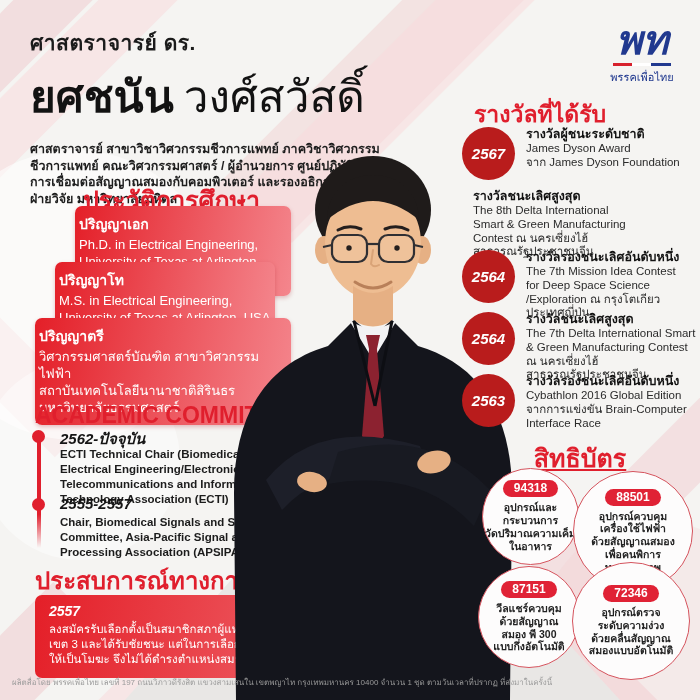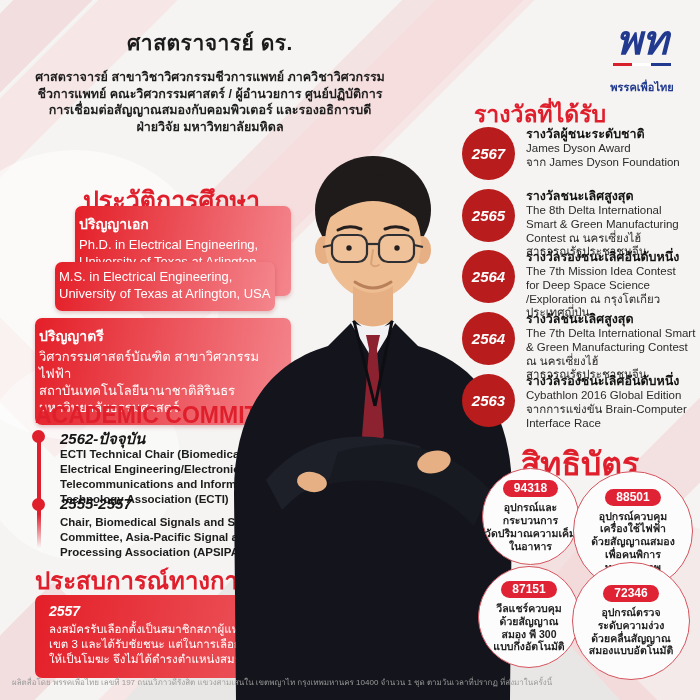--- a/index.html
+++ b/index.html
@@ -20,32 +20,32 @@
   .s9{left:600px;top:560px;width:64px;height:320px;transform:rotate(-45deg);opacity:.4;}
   .deco-circle{position:absolute;border-radius:50%;background:rgba(255,255,255,.55);}
   .c1{left:-70px;top:150px;width:290px;height:290px;}
   .c2{left:-20px;top:360px;width:200px;height:200px;background:rgba(255,255,255,.45);}
   .c3{left:540px;top:520px;width:230px;height:230px;background:rgba(244,205,209,.25);}
   .podium{position:absolute;left:0;top:0;width:700px;height:700px;
     clip-path:polygon(262px 545px,478px 545px,620px 700px,125px 700px);
     background:#e9e7e5;z-index:1;}
 
   
-  .hdr{position:absolute;left:30px;top:26px;z-index:2;text-align:center;}
+  .hdr{position:absolute;left:30px;top:26px;z-index:2;}
   .pretitle{font-size:21px;font-weight:700;color:#1b1b1b;letter-spacing:.5px;}
   .name-line{margin-top:2px;font-size:44px;color:#121212;white-space:nowrap;}
   .name-first{font-weight:800;}
   .name-last{font-weight:400;margin-left:10px;}
   .hdr-desc{margin-top:10px;width:360px;font-size:12.5px;font-weight:700;color:#1d1d1d;
     line-height:1.33;white-space:pre-line;}
 
   
   .logo{position:absolute;left:592px;top:20px;width:100px;text-align:center;z-index:2;}
   .logo-mono{font-size:40px;font-weight:800;font-style:italic;color:#21398f;line-height:1;}
-  .logo-name{margin-top:12px;font-size:11px;font-weight:700;color:#21398f;}
+  .logo-name{margin-top:2px;font-size:11px;font-weight:400;color:#21398f;}
   .logo-bar{margin:3px auto 0;width:58px;height:3px;
     background:linear-gradient(90deg,#d7202c 33%,#fff 33% 66%,#21398f 66%);}
 
   
   .sec-title{position:absolute;color:#e01f2d;font-weight:800;z-index:2;white-space:nowrap;}
 
   
   .edu-box{position:absolute;z-index:2;border-radius:7px;color:#fff;padding:7px 4px 8px;
     background:linear-gradient(100deg,#e41f28 0%,#f4868d 100%);
     box-shadow:0 2px 4px rgba(160,20,30,.25);}
@@ -106,39 +106,43 @@
   <div class="stripe light s7"></div>
   <div class="stripe s8"></div>
   <div class="stripe s9"></div>
   <div class="deco-circle c1"></div>
   <div class="deco-circle c2"></div>
   <div class="deco-circle c3"></div>
   <div class="podium"></div>
 
   <div class="hdr">
     <div class="pretitle">ศาสตราจารย์ ดร.</div>
+    <div class="name-line">
+      <span class="name-first">ยศชนัน</span><span class="name-last">วงศ์สวัสดิ์</span>
+    </div>
     <div class="hdr-desc">ศาสตราจารย์ สาขาวิชาวิศวกรรมชีวการแพทย์ ภาควิชาวิศวกรรม
 ชีวการแพทย์ คณะวิศวกรรมศาสตร์ / ผู้อำนวยการ ศูนย์ปฏิบัติการ
 การเชื่อมต่อสัญญาณสมองกับคอมพิวเตอร์ และรองอธิการบดี
 ฝ่ายวิจัย มหาวิทยาลัยมหิดล</div>
   </div>
 
   <div class="logo">
     <div class="logo-mono">พท</div>
     <div class="logo-bar"></div>
     <div class="logo-name">พรรคเพื่อไทย</div>
   </div>
 
   <div class="sec-title" style="left:83px;top:180px;font-size:25px;">ประวัติการศึกษา</div>
   <div class="edu-box" style="left:75px;top:206px;width:208px;">
     <div class="edu-degree">ปริญญาเอก</div>
     <div class="edu-detail">Ph.D. in Electrical Engineering,
 University of Texas at Arlington, USA</div>
   </div>
   <div class="edu-box" style="left:55px;top:262px;width:212px;">
+    <div class="edu-degree">ปริญญาโท</div>
     <div class="edu-detail">M.S. in Electrical Engineering,
 University of Texas at Arlington, USA</div>
   </div>
   <div class="edu-box" style="left:35px;top:318px;width:248px;">
     <div class="edu-degree">ปริญญาตรี</div>
     <div class="edu-detail">วิศวกรรมศาสตร์บัณฑิต สาขาวิศวกรรมไฟฟ้า
 สถาบันเทคโนโลยีนานาชาติสิรินธร
 มหาวิทยาลัยธรรมศาสตร์</div>
   </div>
 
@@ -196,21 +200,20 @@
 
   <div class="award-item" style="top:127px;">
     <div class="award-circle">2567</div>
     <div class="award-text">
       <div class="award-name">รางวัลผู้ชนะระดับชาติ</div>
       <div class="award-detail">James Dyson Award
 จาก James Dyson Foundation</div>
     </div>
   </div>
   <div class="award-item" style="top:189px;">
-    <div class="award-circle">2565</div>
     <div class="award-text">
       <div class="award-name">รางวัลชนะเลิศสูงสุด</div>
       <div class="award-detail">The 8th Delta International
 Smart &amp; Green Manufacturing
 Contest ณ นครเซี่ยงไฮ้
 สาธารณรัฐประชาชนจีน</div>
     </div>
   </div>
   <div class="award-item" style="top:250px;">
     <div class="award-circle">2564</div>
@@ -235,21 +238,21 @@
   <div class="award-item" style="top:374px;">
     <div class="award-circle">2563</div>
     <div class="award-text">
       <div class="award-name">รางวัลรองชนะเลิศอันดับหนึ่ง</div>
       <div class="award-detail">Cybathlon 2016 Global Edition
 จากการแข่งขัน Brain-Computer
 Interface Race</div>
     </div>
   </div>
 
-  <div class="sec-title" style="left:505px;top:438px;width:150px;text-align:center;font-size:32px;z-index:4;">สิทธิบัตร</div>
+  <div class="sec-title" style="left:505px;top:438px;width:150px;text-align:center;font-size:25px;z-index:4;text-decoration:underline;">สิทธิบัตร</div>
 
   <div class="patent-circle" style="left:482px;top:468px;width:97px;height:97px;">
     <div class="patent-pill">94318</div>
     <div class="patent-detail">อุปกรณ์และ
 กระบวนการ
 วัดปริมาณความเค็ม
 ในอาหาร</div>
   </div>
   <div class="patent-circle" style="left:573px;top:471px;width:120px;height:120px;">
     <div class="patent-pill">88501</div>

